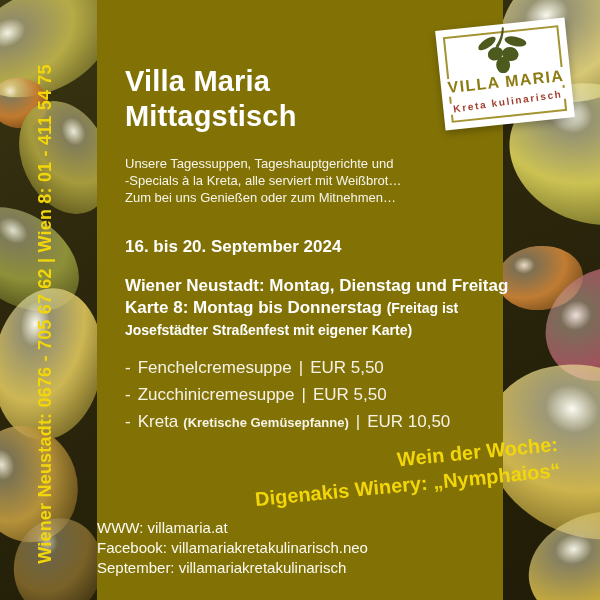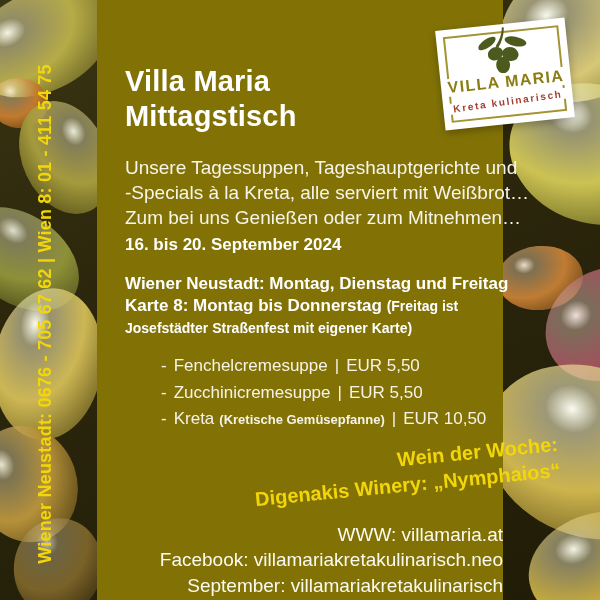--- a/index.html
+++ b/index.html
@@ -45,43 +45,43 @@
     white-space:nowrap;background:#fff;padding:0 4px;z-index:3;
     font-size:10px;font-weight:700;letter-spacing:1.7px;
     color:var(--logo_red,#a2402e);
   }
   
   .content{position:absolute;left:28px;top:0;right:26px;color:#f7f5ea;}
   .title{
     margin-top:64px;font-size:29px;font-weight:700;line-height:1.2;
     color:#ffffff;letter-spacing:.2px;
   }
-  .intro{margin-top:21px;font-size:19px;line-height:1.32;}
+  .intro{margin-top:21px;font-size:13px;line-height:1.32;}
   .intro div{white-space:nowrap;}
-  .date-range{margin-top:5px;font-size:17px;font-weight:700;color:#fff;white-space:nowrap;}
+  .date-range{margin-top:31px;font-size:17px;font-weight:700;color:#fff;white-space:nowrap;}
   .schedule{margin-top:18px;font-size:17px;font-weight:700;color:#fff;line-height:1.3;}
   .schedule .row1{white-space:nowrap;}
   .sched-note{font-size:14px;font-weight:700;}
   .menu{margin-top:14px;font-size:17px;line-height:1.57;color:#f6f3e6;}
-  .menu-row{white-space:nowrap;margin-left:36px;}
+  .menu-row{white-space:nowrap;}
   .mi-bullet{margin-right:7px;}
   .mi-note{font-size:13px;margin-left:5px;font-weight:bold;}
   .mi-note:empty{display:none;}
   .mi-sep{margin:0 7px;}
   
   .wine{
     position:absolute;right:43px;top:431px;text-align:right;
     transform:rotate(-5.5deg);transform-origin:100% 0;
     font-size:20px;font-weight:700;line-height:1.32;
     color:var(--yellow,#f2d60a);white-space:nowrap;z-index:5;
   }
   
   .footer{
-    position:absolute;left:0;right:0;bottom:2px;text-align:right;
-    font-size:19px;line-height:1.33;color:#fbfaf0;
+    position:absolute;left:0;right:0;bottom:22px;text-align:left;
+    font-size:15px;line-height:1.33;color:#fbfaf0;
   }
 </style>
 </head>
 <body>
 
 <div class="canvas">
 
   <div class="photo">
 
     <div class="olive" style="left:-35px;top:-8px;width:150px;height:100px;transform:rotate(-25deg);background:radial-gradient(ellipse at 33% 28%,rgba(255,255,238,.95) 0%,rgba(255,248,205,.45) 13%,#b6ab47 48%,#59541d 95%);"></div>

